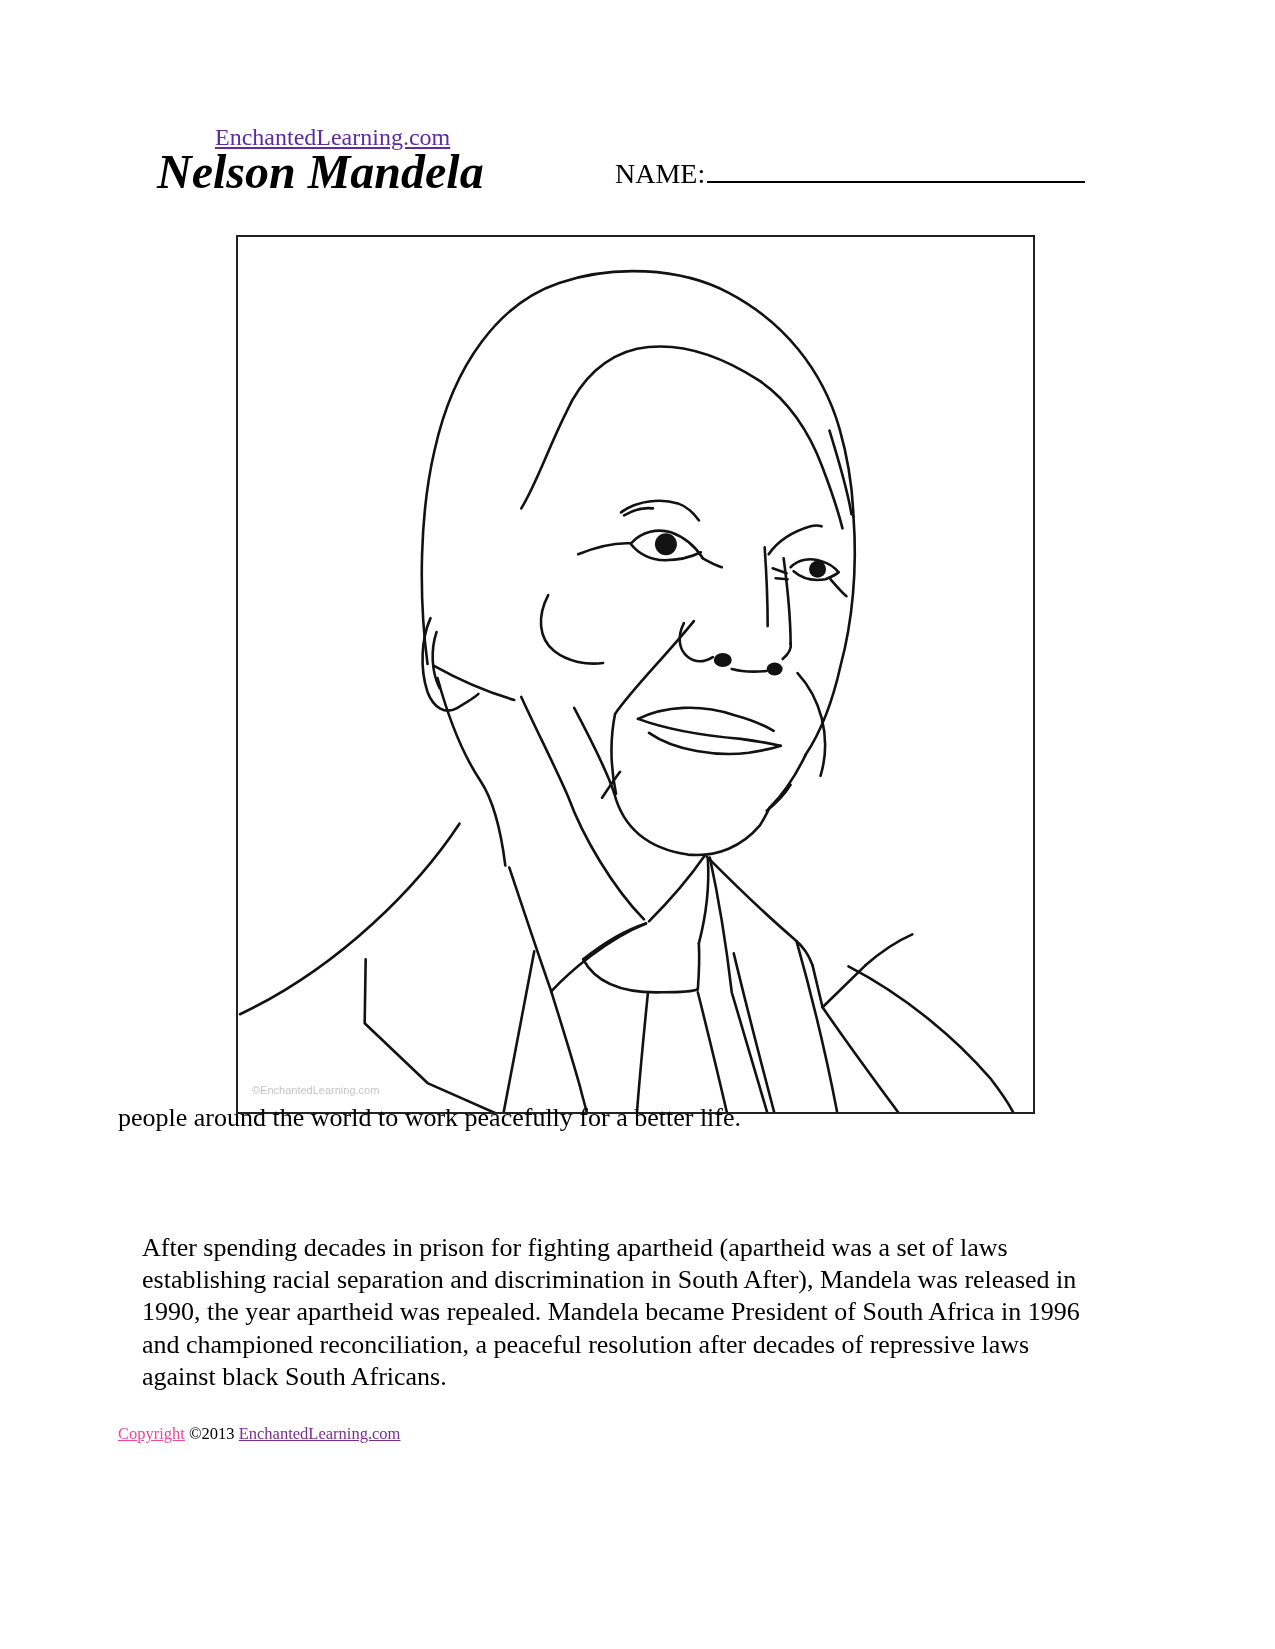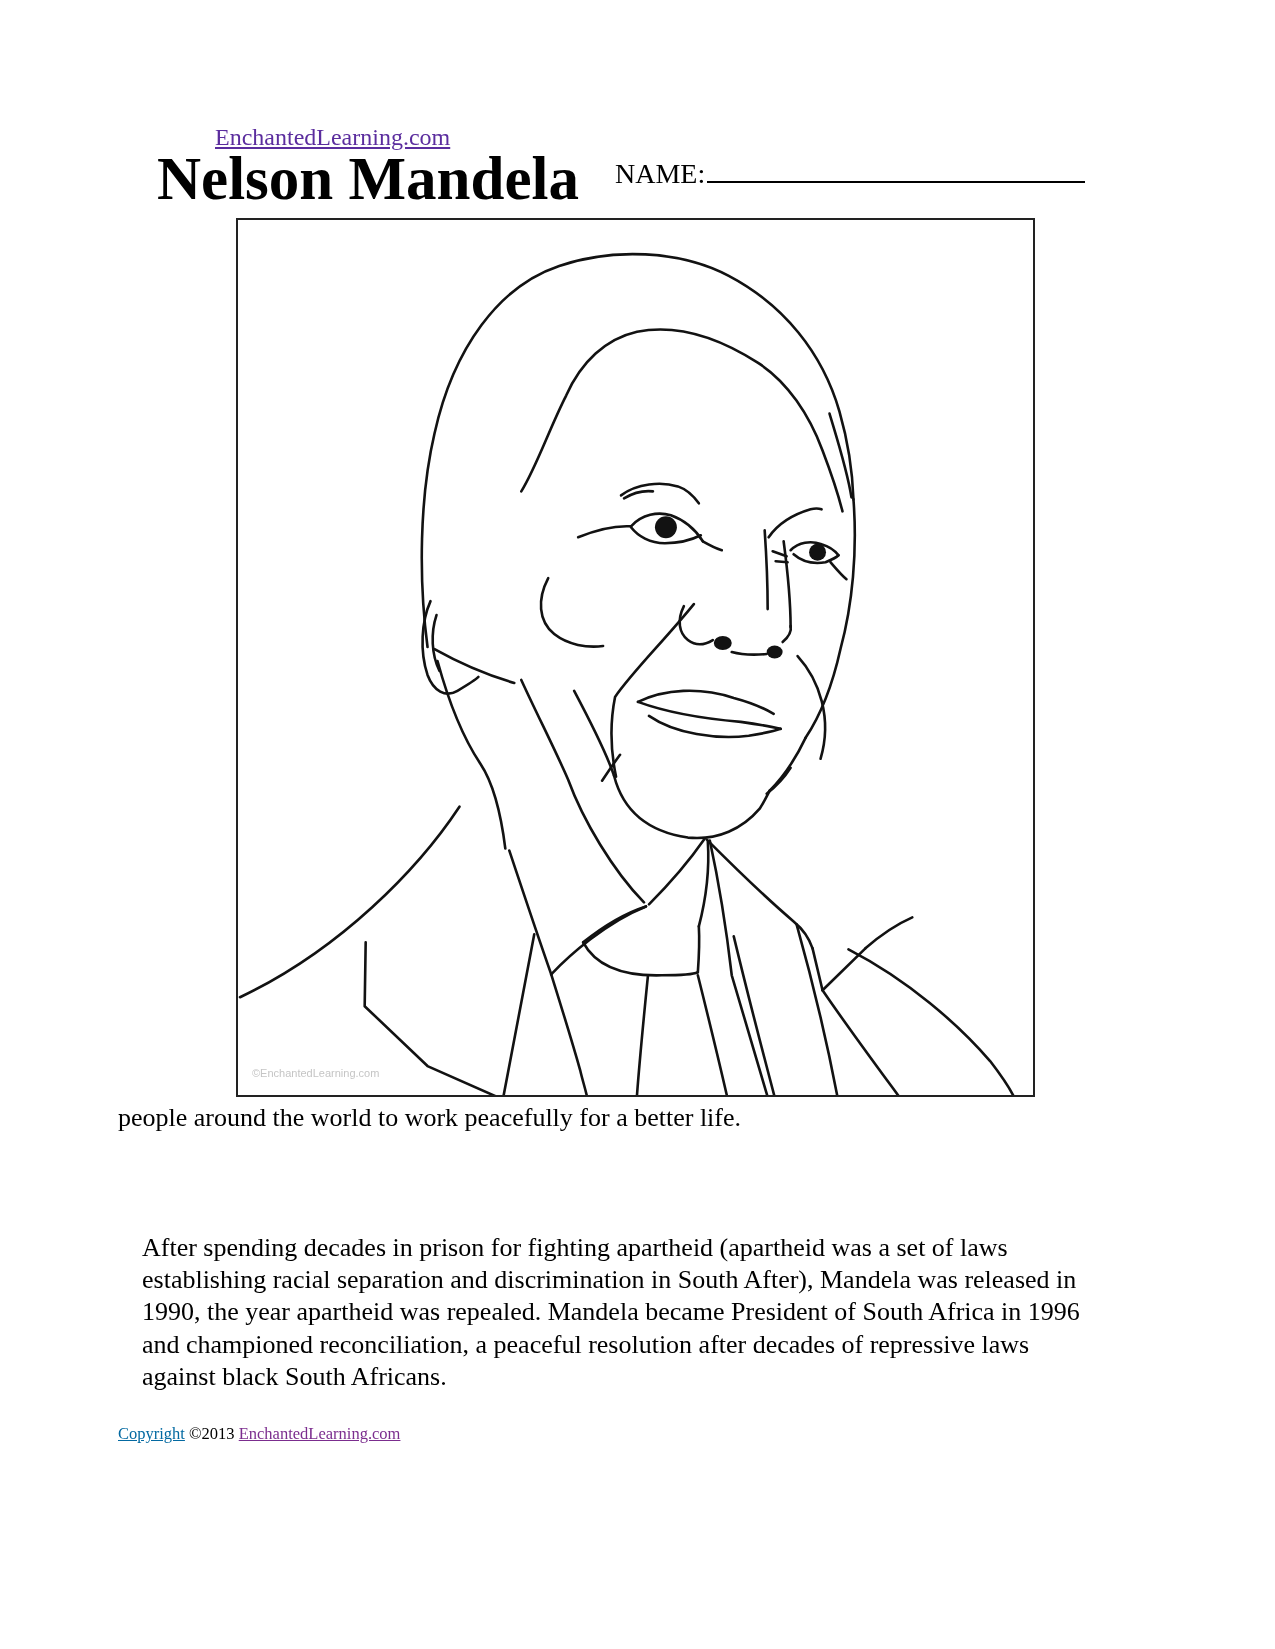--- a/index.html
+++ b/index.html
@@ -1,34 +1,34 @@
 <!DOCTYPE html>
 <html><head>
 <meta charset="utf-8">
 <style>
   html,body{margin:0;padding:0;background:#ffffff;}
   body{width:1275px;height:1649px;position:relative;overflow:hidden;
        font-family:"Liberation Serif","DejaVu Serif",serif;color:#000;}
   .abs{position:absolute;}
   a{cursor:pointer;}
   .site-link{left:215px;top:124px;font-size:24px;color:#5b2d9e;text-decoration:underline;}
-  .page-title{left:157px;top:144px;font-size:61px;font-weight:bold;letter-spacing:0px;}
+  .page-title{left:157px;top:144px;font-size:48px;font-weight:bold;letter-spacing:0px;font-style:italic;}
   .name-row{left:615px;top:157px;font-size:28px;white-space:nowrap;}
   .name-line{display:inline-block;width:378px;border-bottom:2px solid #000;height:24px;
              vertical-align:baseline;margin-left:2px;}
-  .portrait-frame{left:236px;top:218px;width:795px;height:875px;border:2px solid #222;background:#fff;}
+  .portrait-frame{left:236px;top:235px;width:795px;height:875px;border:2px solid #222;background:#fff;}
   .portrait-frame svg{display:block;width:100%;height:100%;}
   .watermark{left:14px;bottom:16px;font-size:11px;color:#c5c5c5;
              font-family:"Liberation Sans","DejaVu Sans",sans-serif;letter-spacing:0px;}
   .para{left:118px;width:1070px;font-size:26px;}
   .pline{line-height:32.2px;white-space:nowrap;}
   .para1{top:1102px;}
   .para2{top:1232px;margin-left:24px;}
   .copyright-row{left:118px;top:1424px;font-size:16.5px;}
-  .copyright-link{color:#0369a1;text-decoration:underline;}
+  .copyright-link{color:#ec4899;text-decoration:underline;}
   .copyright-mid{color:#000000;}
   .copyright-site{color:#7b2d8e;text-decoration:underline;}
   svg path, svg ellipse, svg circle{vector-effect:non-scaling-stroke;}
 </style>
 </head>
 <body>
 
 <a class="abs site-link">EnchantedLearning.com</a>
 
 <div class="abs page-title">Nelson Mandela</div>

